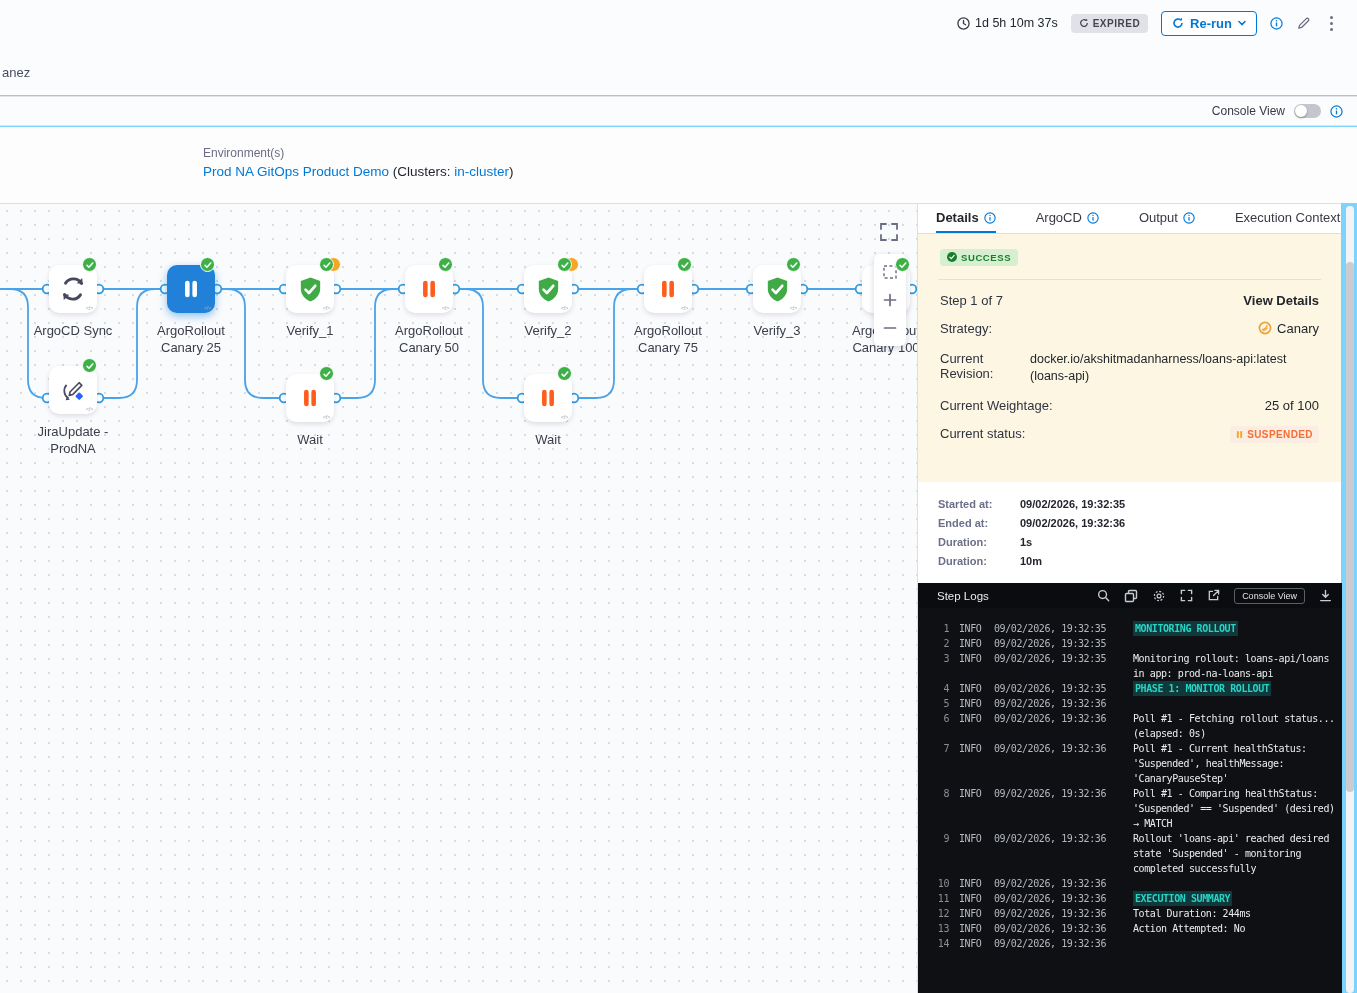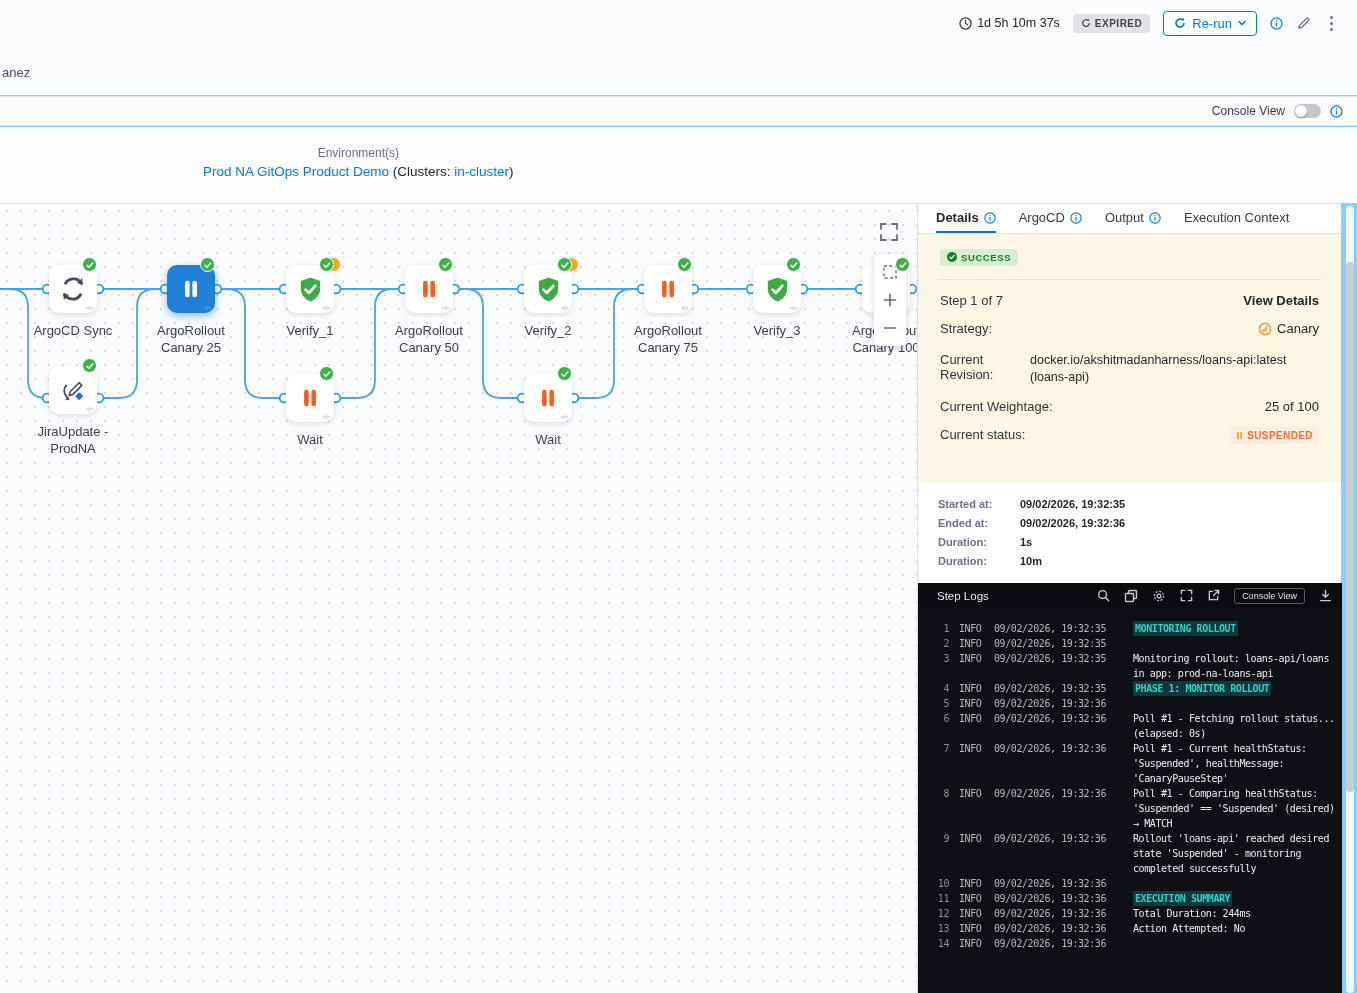--- a/index.html
+++ b/index.html
@@ -7,35 +7,35 @@
     font-family:"Liberation Sans","DejaVu Sans",sans-serif; }
   #page { position:relative; width:1357px; height:993px; background:#7dd3fc; }
 
   
   #top-header { position:absolute; left:0; top:0; width:1357px; height:95px; background:#FBFCFD; }
   #header-controls { position:absolute; top:9px; right:18px; display:flex; align-items:center; gap:13px; height:28px; }
   .elapsed { display:flex; align-items:center; gap:5px; font-size:12.5px; color:#22272D; font-weight:500; }
   .badge-expired { display:flex; align-items:center; gap:4px; background:#E0E2E7; color:#44464F;
     font-size:10px; font-weight:bold; letter-spacing:.5px; border-radius:4px; padding:4px 8px; }
   .btn-rerun { display:flex; align-items:center; gap:6px; border:1.5px solid #0278D5; color:#0278D5;
-    background:#fff; border-radius:4px; padding:4px 10px; font-size:13px; font-weight:normal; cursor:pointer; }
+    background:#fff; border-radius:4px; padding:4px 10px; font-size:13px; font-weight:bold; cursor:pointer; }
   .icon-btn { display:flex; align-items:center; justify-content:center; cursor:pointer; }
   .kebab { display:flex; flex-direction:column; gap:3px; padding:2px 6px; }
   .kebab i { width:3px; height:3px; border-radius:50%; background:#6B6D85; }
   #truncated-title { position:absolute; left:2px; top:65px; font-size:13px; color:#4A4D60; }
 
   
   #console-row { position:absolute; left:0; top:96px; width:1357px; height:30px; background:#FBFCFD;
     border-top:1px solid #E2E4E9; border-bottom:1px solid #E2E4E9; display:flex; align-items:center; justify-content:flex-end; gap:9px; padding-right:14px; }
   #console-row .cv-label { font-size:12px; color:#383946; }
   .toggle { width:27px; height:14px; border-radius:8px; background:#C3C7CD; position:relative; cursor:pointer; }
   .toggle .knob { position:absolute; left:1px; top:1px; width:12px; height:12px; border-radius:50%; background:#fff; box-shadow:0 1px 2px rgba(0,0,0,.35); }
 
   
-  #env-row { position:absolute; left:0; top:127px; width:1357px; height:76px; background:#FDFDFE;text-align:center; }
+  #env-row { position:absolute; left:0; top:127px; width:1357px; height:76px; background:#FDFDFE; }
   #env-block { position:absolute; left:203px; top:19px; }
   .env-label { font-size:12px; color:#6B6D85; margin-bottom:4px; }
   .env-line { font-size:13.5px; color:#22272D; }
   .env-line a { color:#0278D5; text-decoration:none; cursor:pointer; }
 
   
   #canvas { position:absolute; left:0; top:203px; width:917px; height:790px;
     border-top:1px solid #DCDEE4; background:#FAFBFD;
     background-image:radial-gradient(#D8DBE2 1px, transparent 1.1px); background-size:14px 14px; }
   #edges { position:absolute; left:0; top:0; }
@@ -55,33 +55,33 @@
 
   
   #canvas-expand { position:absolute; left:877px; top:16px; width:26px; height:26px; color:#6B6D85; cursor:pointer; }
   #zoom-card { position:absolute; left:874px; top:50px; width:32px; background:#fff; border-radius:6px;
     box-shadow:0 2px 6px rgba(40,41,61,.18); display:flex; flex-direction:column; align-items:center; padding:4px 0; }
   #zoom-card .zbtn { width:28px; height:28px; display:flex; align-items:center; justify-content:center; color:#6B6D85; cursor:pointer; }
 
   
   #panel { position:absolute; left:917px; top:203px; width:424px; height:790px; background:#fff;
     border-top:1px solid #DCDEE4; border-left:1px solid #DCDEE4; }
-  #tabs { display:flex; align-items:stretch; height:30px; padding-left:18px; gap:23px; border-bottom:1px solid #DCDEE4; background:#fff; }
+  #tabs { display:flex; align-items:stretch; height:30px; padding-left:18px; gap:40px; border-bottom:1px solid #DCDEE4; background:#fff; }
   .tab { display:flex; align-items:center; gap:5px; font-size:13px; color:#383946; cursor:pointer; border-bottom:2px solid transparent; }
   .tab.active { font-weight:bold; color:#22272D; border-bottom-color:#0278D5; }
 
   #details-card { height:248px; background:#FDF6E2; padding:14px 22px 0 22px; overflow:hidden; }
   .success-badge { display:inline-flex; align-items:center; gap:4px; background:#D5EFD0; color:#1B7D2C;
     font-size:9.5px; font-weight:bold; letter-spacing:.6px; border-radius:4px; padding:3px 7px; }
   .card-divider { border-top:1px solid #E9E2CB; margin:13px -2px 0 -2px; }
   .drow { display:flex; align-items:flex-start; margin-top:13px; font-size:13px; color:#22272D; }
   .drow .dlabel { color:#2F3342; }
   .drow .dvalue { flex:1; text-align:right; color:#22272D; }
   .view-details { color:#0278D5; font-weight:bold; cursor:pointer; }
-  .strategy-value { display:inline-flex; align-items:center; gap:5px; }
+  .strategy-value { display:inline-flex; gap:5px; }
   .drow.revision .dlabel { width:86px; flex:none; }
   .drow.revision .dvalue { text-align:left; padding-left:4px; font-size:12.5px; line-height:17px; word-break:break-word; }
   .suspended-badge { display:inline-flex; align-items:center; gap:4px; background:#FBEDE2; color:#F76E35;
     font-size:10px; font-weight:bold; letter-spacing:.4px; border-radius:3px; padding:3px 6px; }
 
   #timing { padding:16px 20px 0 20px; height:101px; }
   .trow { display:flex; margin-bottom:7px; }
   .trow .tlabel { width:82px; font-size:11px; color:#6C6F8A; font-weight:bold; }
   .trow .tvalue { font-size:11px; color:#24262E; font-weight:bold; }
 

